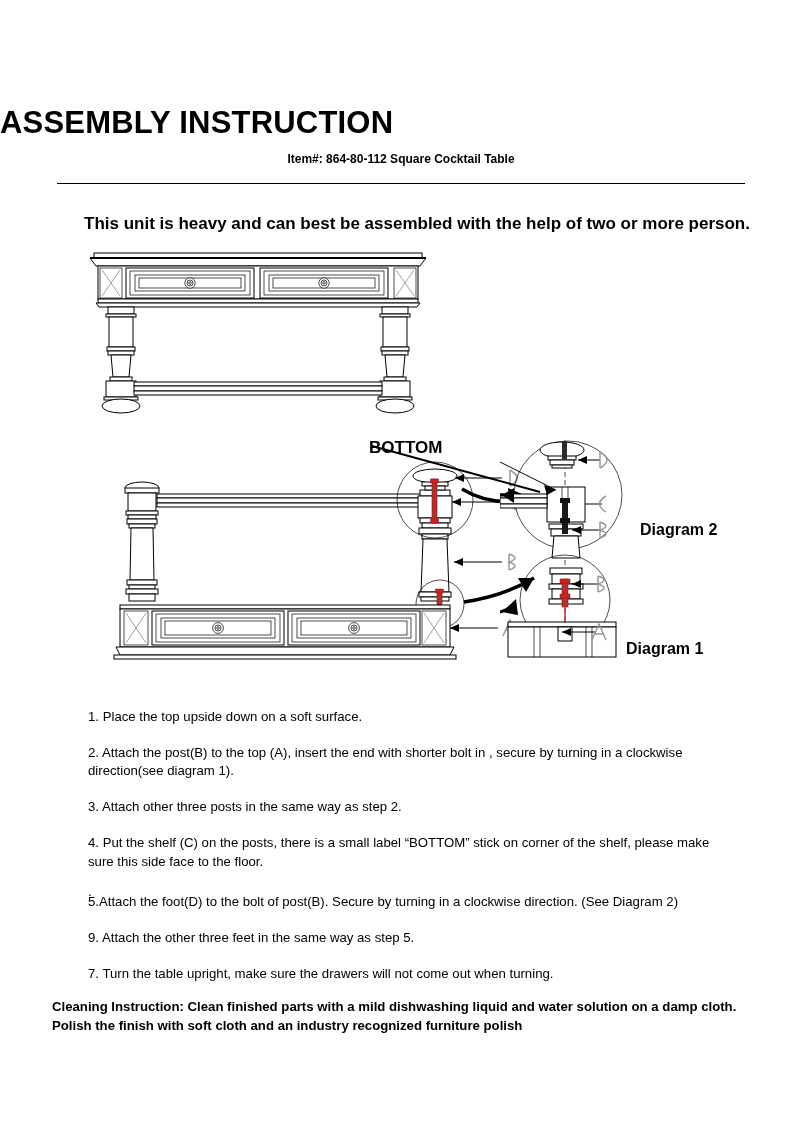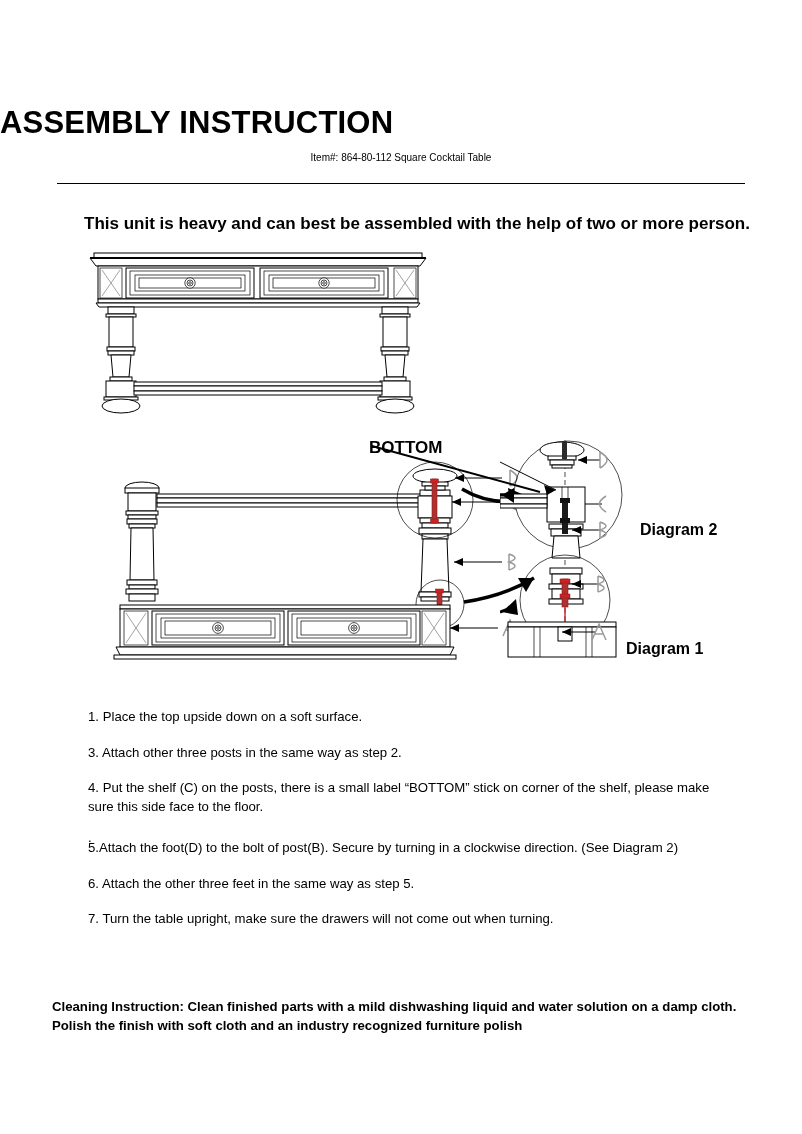--- a/index.html
+++ b/index.html
@@ -28,22 +28,22 @@
     top: 105px;
     font-size: 31px;
     font-weight: bold;
     letter-spacing: 0.2px;
   }
   .doc-subtitle {
     position: absolute;
     left: 0; right: 0;
     top: 152px;
     text-align: center;
-    font-size: 10px;
-    font-weight: normal;
+    font-size: 12px;
+    font-weight: bold;
   }
   .rule {
     position: absolute;
     left: 57px;
     width: 688px;
     top: 183px;
     height: 0;
     border-top: 1.4px solid #000;
   }
 
@@ -429,23 +429,24 @@
       </g>
     </svg>
   </div>
 
   <div class="label-bottom">BOTTOM</div>
   <div class="label-diagram2">Diagram 2</div>
   <div class="label-diagram1">Diagram 1</div>
 
   <div class="steps">
     <div class="step">1. Place the top upside down on a soft surface.</div>
+    <div class="step">2. Attach the post(B) to the top (A), insert the end with shorter bolt in , secure by turning in a clockwise direction(see diagram 1).</div>
     <div class="step">3. Attach other three posts in the same way as step 2.</div>
     <div class="step tight">4. Put the shelf (C) on the posts, there is a small label “BOTTOM” stick on corner of the shelf, please make sure this side face to the floor.</div>
     <div class="step dot">.</div>
     <div class="step">5.Attach the foot(D) to the bolt of post(B). Secure by turning in a clockwise direction. (See Diagram 2)</div>
-    <div class="step">6. Attach the other three feet in the same way as step 5.</div>
+    <div class="step">9. Attach the other three feet in the same way as step 5.</div>
     <div class="step">7. Turn the table upright, make sure the drawers will not come out when turning.</div>
   </div>
 
   <div class="cleaning">Cleaning Instruction: Clean finished parts with a mild dishwashing liquid and water solution on a damp cloth. Polish the finish with soft cloth and an industry recognized furniture polish</div>
 
 </div>
 
 </body></html>

